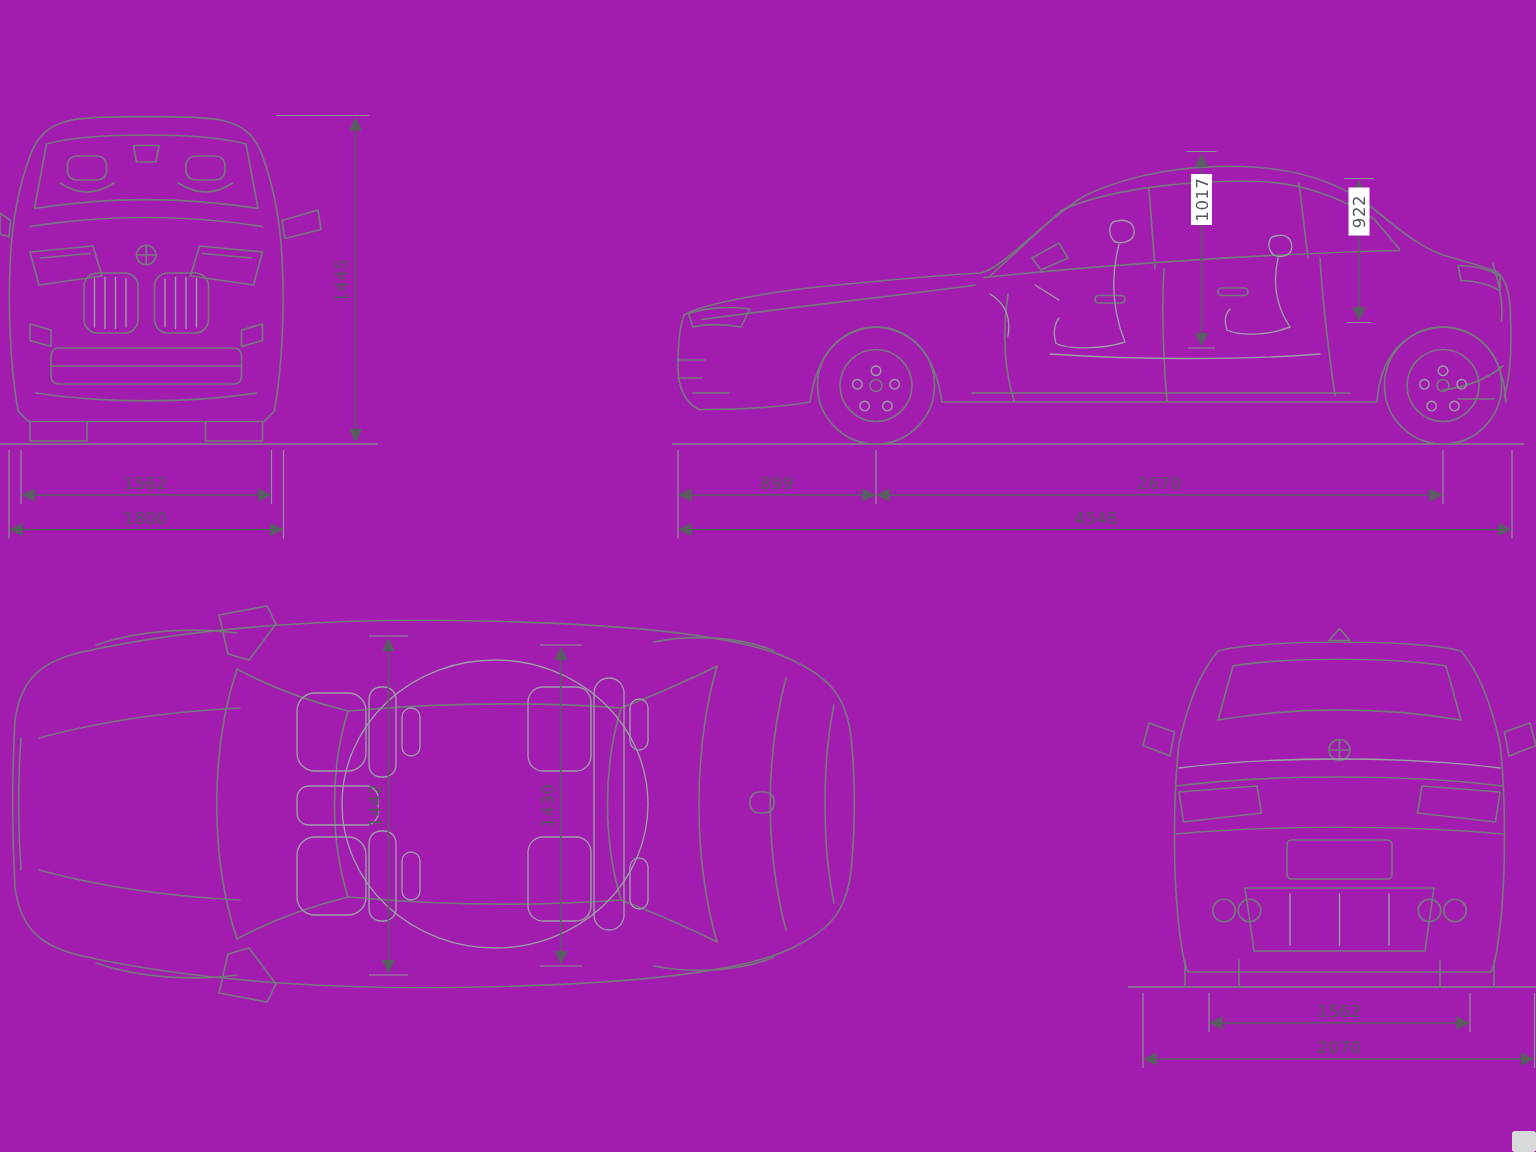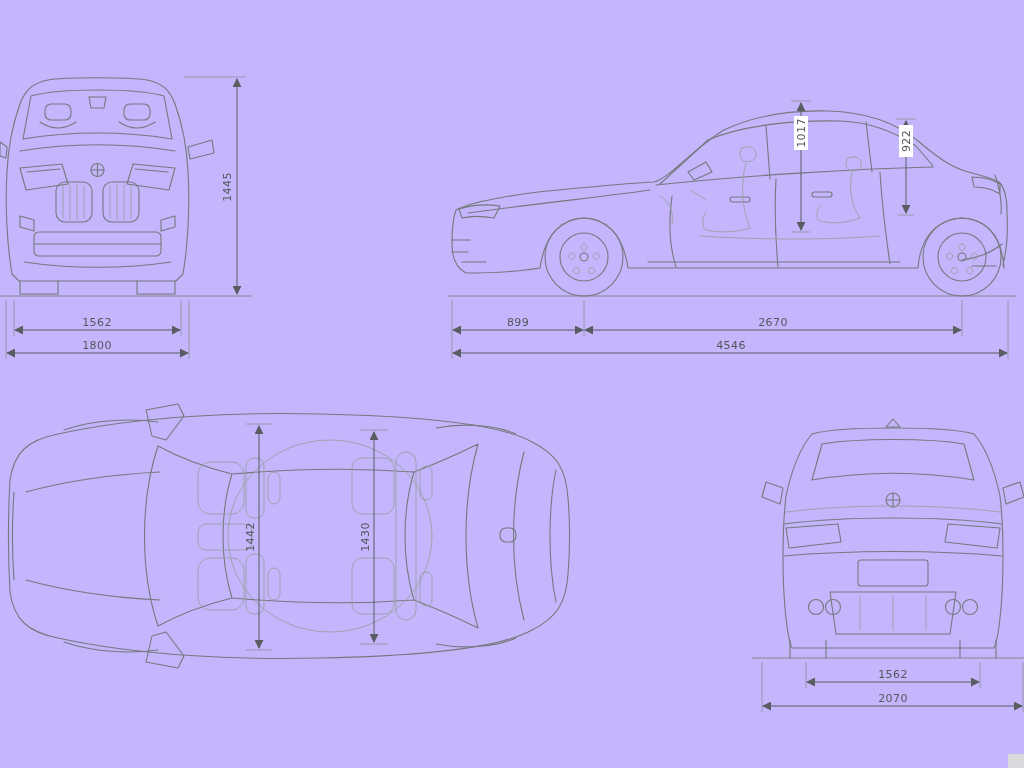--- a/index.html
+++ b/index.html
@@ -1,16 +1,16 @@
 <!DOCTYPE html>
 <html><head>
 <meta charset="utf-8">
 <style>
   html,body{margin:0;padding:0;background:#ffffff;}
-  .stage{position:relative;width:1024px;height:768px;background:#c4b5fd;overflow:hidden;
+  .stage{position:relative;width:1024px;height:768px;background:#a21caf;overflow:hidden;
          font-family:"DejaVu Sans", sans-serif;}
   svg{display:block;}
   .ln{fill:none;stroke:#75797d;stroke-width:1.1;stroke-linecap:round;stroke-linejoin:round;}
   .lnf{fill:none;stroke:#75797d;stroke-width:1.1;stroke-linejoin:round;}
   .ln2{fill:none;stroke:#9ba0a4;stroke-width:0.9;stroke-linecap:round;stroke-linejoin:round;}
   .gnd{fill:none;stroke:#84888c;stroke-width:1;}
   .dim{fill:none;stroke:#595d61;stroke-width:1;}
   .ext{fill:none;stroke:#8d9194;stroke-width:0.8;}
   .dimtxt{font-size:11px;fill:#53575b;letter-spacing:0.4px;}
   .knock{fill:#ffffff;}

